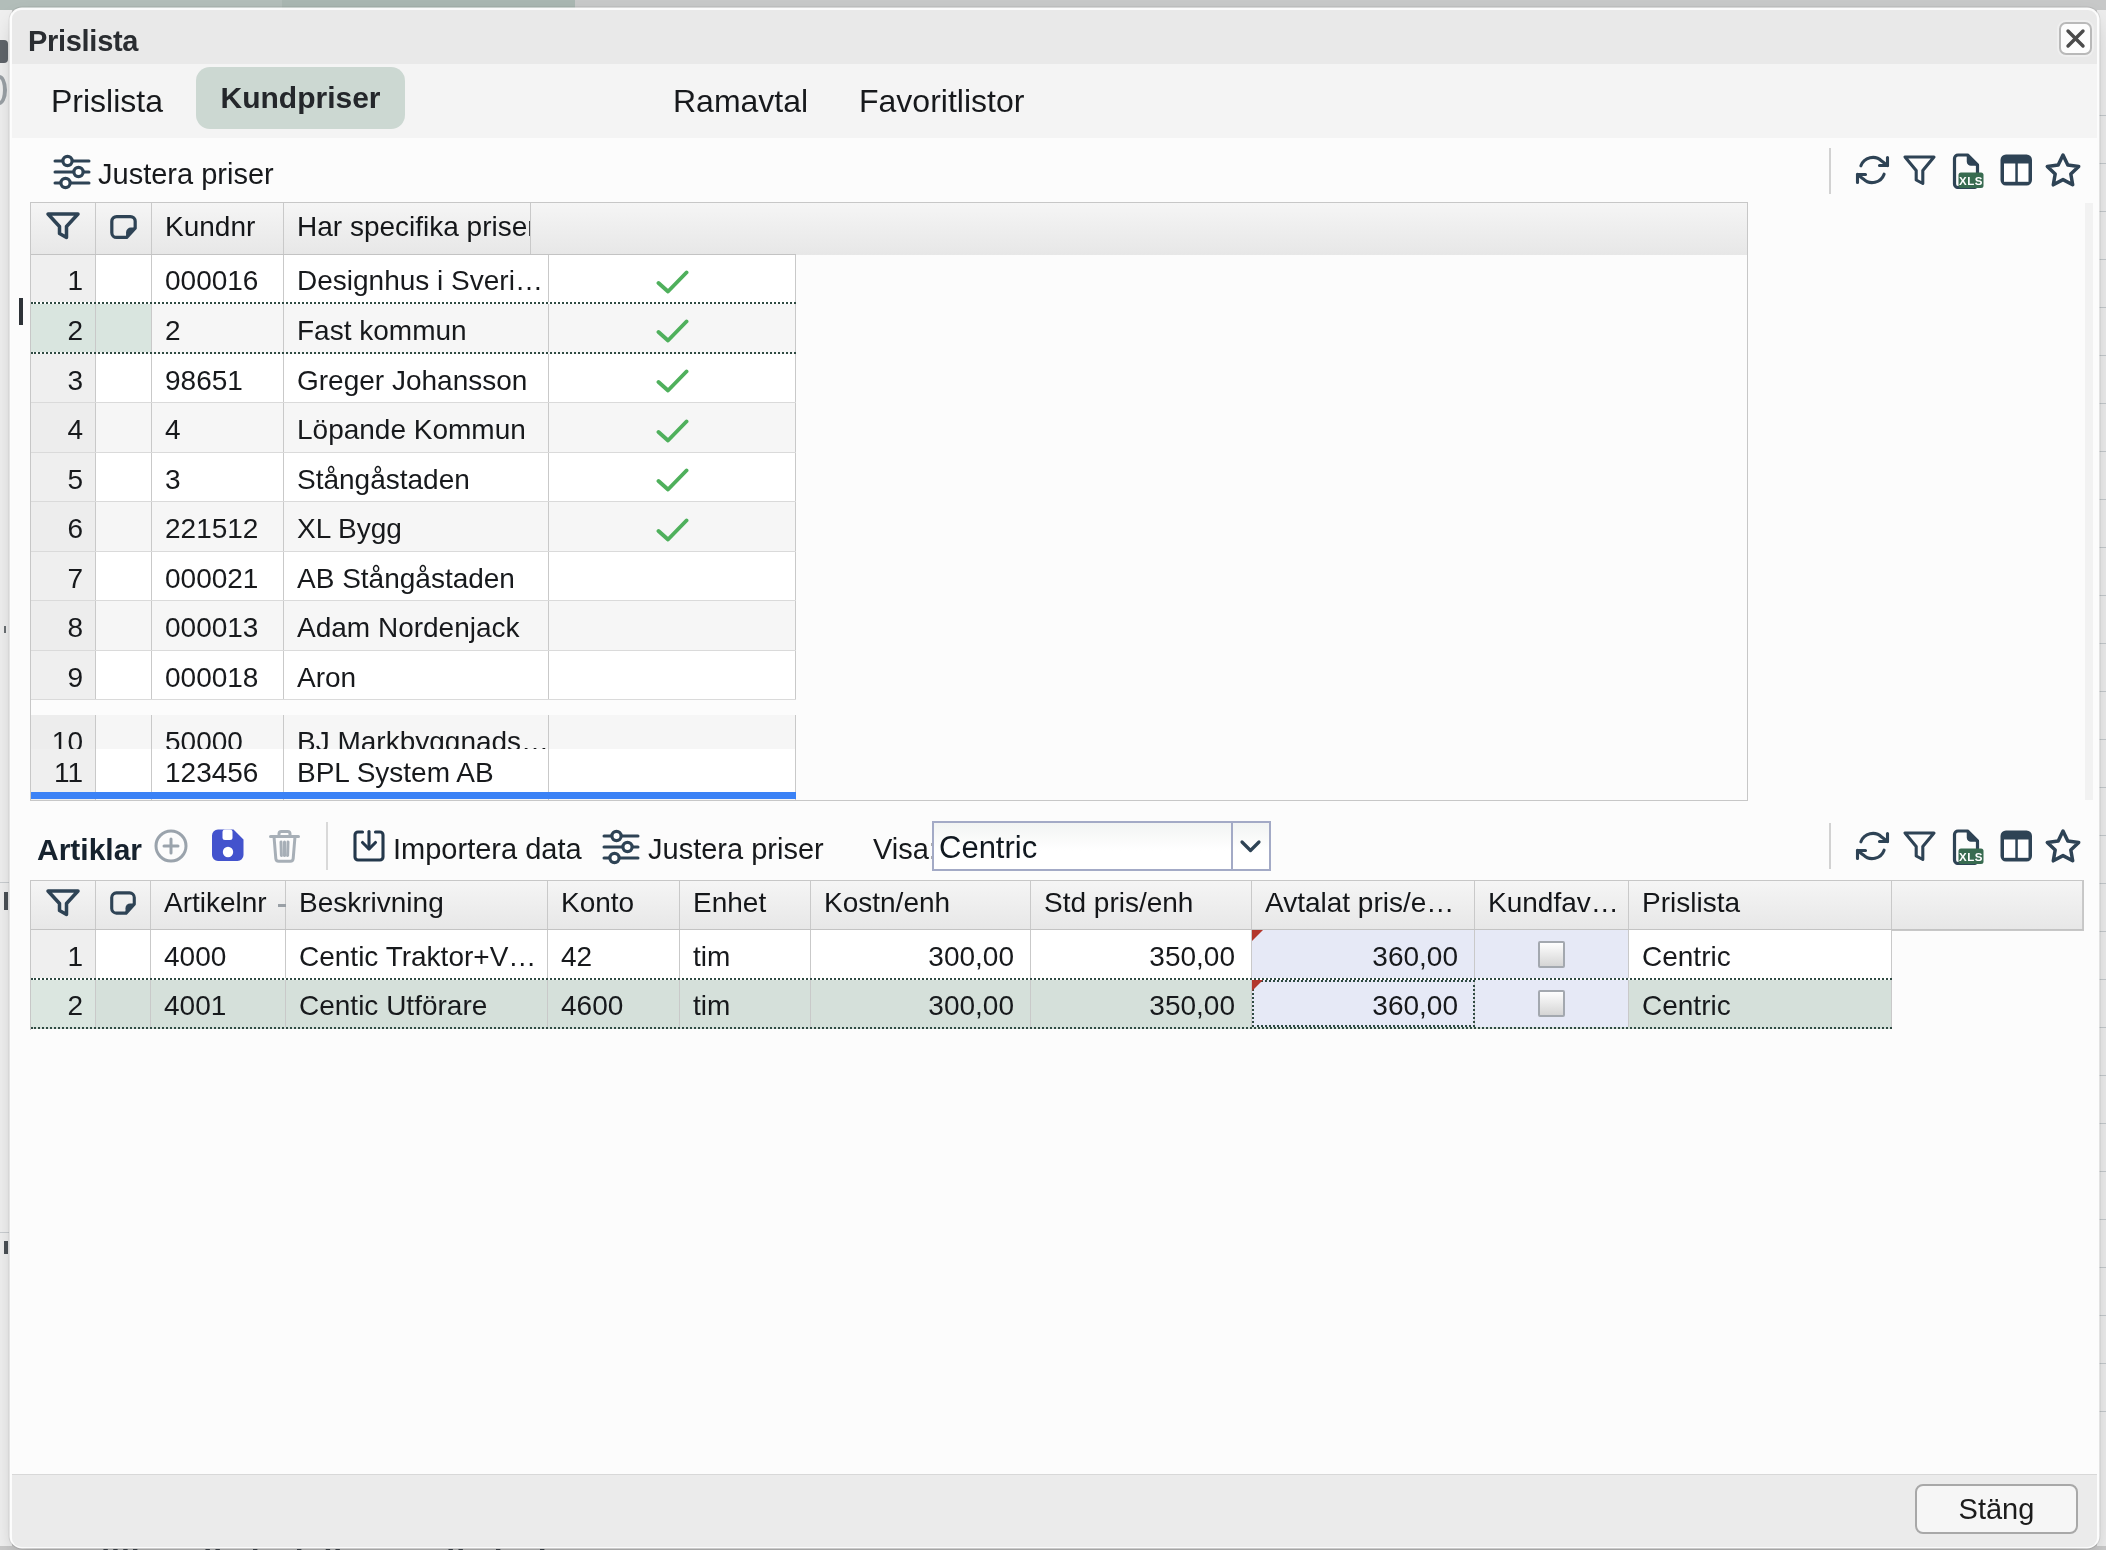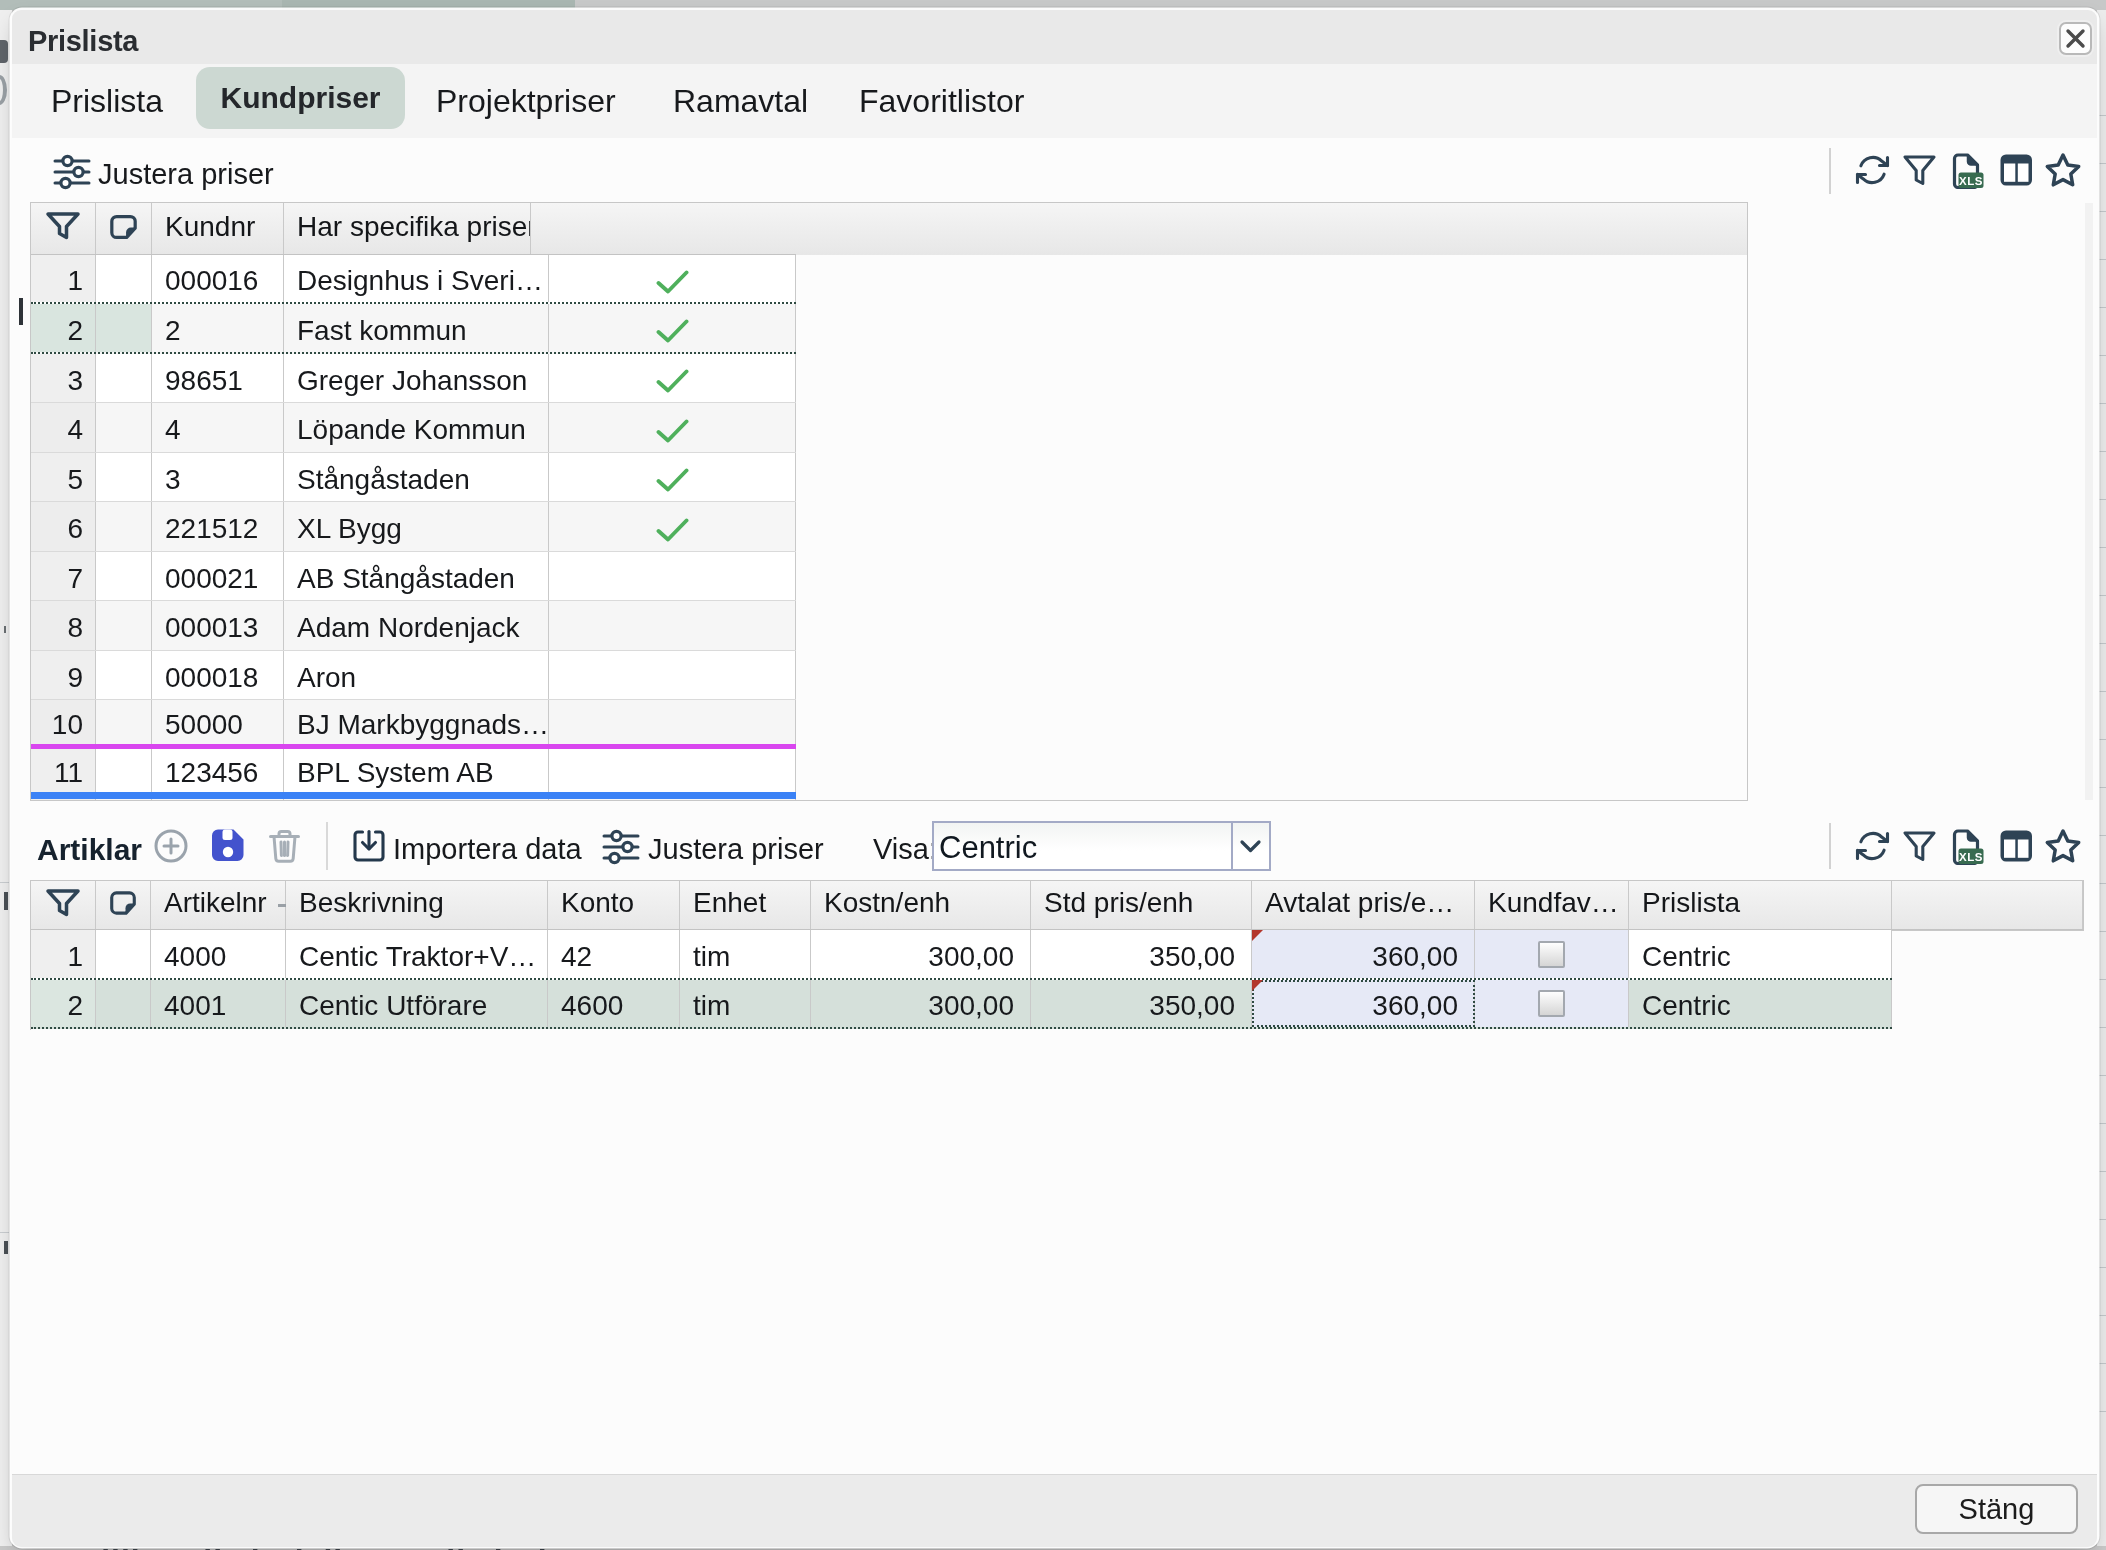--- a/index.html
+++ b/index.html
@@ -61,21 +61,20 @@
 <div class="abs" style="left:2047px;top:12px;width:33px;height:33px;background:#fdfdfd;border:2px solid #b9b9b9;border-radius:7px;box-sizing:border-box;box-shadow:0 0 0 2px #efefef"><svg width="29" height="29" viewBox="0 0 29 29">
         <g stroke="#4b4b4b" stroke-width="3.4" stroke-linecap="round">
           <line x1="7" y1="7" x2="22" y2="22"></line>
           <line x1="22" y1="7" x2="7" y2="22"></line>
         </g>
       </svg></div>
 <div class="abs" style="left:0;top:54px;width:100%;height:74px;background:#f4f4f4"></div>
 <div class="abs" style="left:184px;top:57px;width:209px;height:62px;background:#ccd8d2;border-radius:14px"></div>
 <div class="abs" style="left:39px;top:54px;height:74px;display:flex;align-items:center;font-size:32px;">Prislista</div>
 <div class="abs" style="left:184px;top:57px;width:209px;height:62px;display:flex;align-items:center;justify-content:center;font-size:30px;font-weight:700;color:#24272b">Kundpriser</div>
-<div class="abs" style="left:424px;top:54px;height:74px;display:flex;align-items:center;font-size:32px;">Projektpriser</div>
 <div class="abs" style="left:661px;top:54px;height:74px;display:flex;align-items:center;font-size:32px;">Ramavtal</div>
 <div class="abs" style="left:847px;top:54px;height:74px;display:flex;align-items:center;font-size:32px;">Favoritlistor</div>
 <div class="abs" style="left:0;top:128px;width:100%;height:1336px;background:#fcfcfc"></div>
 <div class="abs" style="left:41px;top:144px"><svg width="38" height="36" viewBox="0 0 38 36">
         <g stroke="#2e4355" stroke-width="3" stroke-linecap="round" fill="none">
           <line x1="2" y1="7" x2="36" y2="7"></line>
           <line x1="2" y1="18" x2="36" y2="18"></line>
           <line x1="2" y1="29" x2="36" y2="29"></line>
         </g>
         <g stroke="#2e4355" stroke-width="3.2" fill="#fff">
@@ -208,21 +207,21 @@
         <div class="cell" style="width:265px">Adam Nordenjack</div>
         <div class="cell ctr" style="width:247px"></div>
       </div>
 <div class="row" style="top:448px;height:49px;width:765px;border-bottom:1px solid #dadada;background:#fff">
         <div class="cell num" style="width:65px;background:#efefef">9</div>
         <div class="cell" style="width:56px;background:transparent"></div>
         <div class="cell" style="width:132px">000018</div>
         <div class="cell" style="width:265px">Aron</div>
         <div class="cell ctr" style="width:247px"></div>
       </div>
-<div class="row" style="top:497px;height:49px;width:765px;border-bottom:5px solid #d946ef;background:#f6f6f6">
+<div class="row" style="top:512px;height:49px;width:765px;border-bottom:1px solid #d946ef;background:#f6f6f6">
         <div class="cell num" style="width:65px;background:#ededed">10</div>
         <div class="cell" style="width:56px;background:transparent"></div>
         <div class="cell" style="width:132px">50000</div>
         <div class="cell" style="width:265px">BJ Markbyggnads…</div>
         <div class="cell ctr" style="width:247px"></div>
       </div>
 <div class="row" style="top:546px;height:50px;width:765px;border-bottom:7px solid #3b82f6;background:#fff">
         <div class="cell num" style="width:65px;background:#efefef">11</div>
         <div class="cell" style="width:56px;background:transparent"></div>
         <div class="cell" style="width:132px">123456</div>

